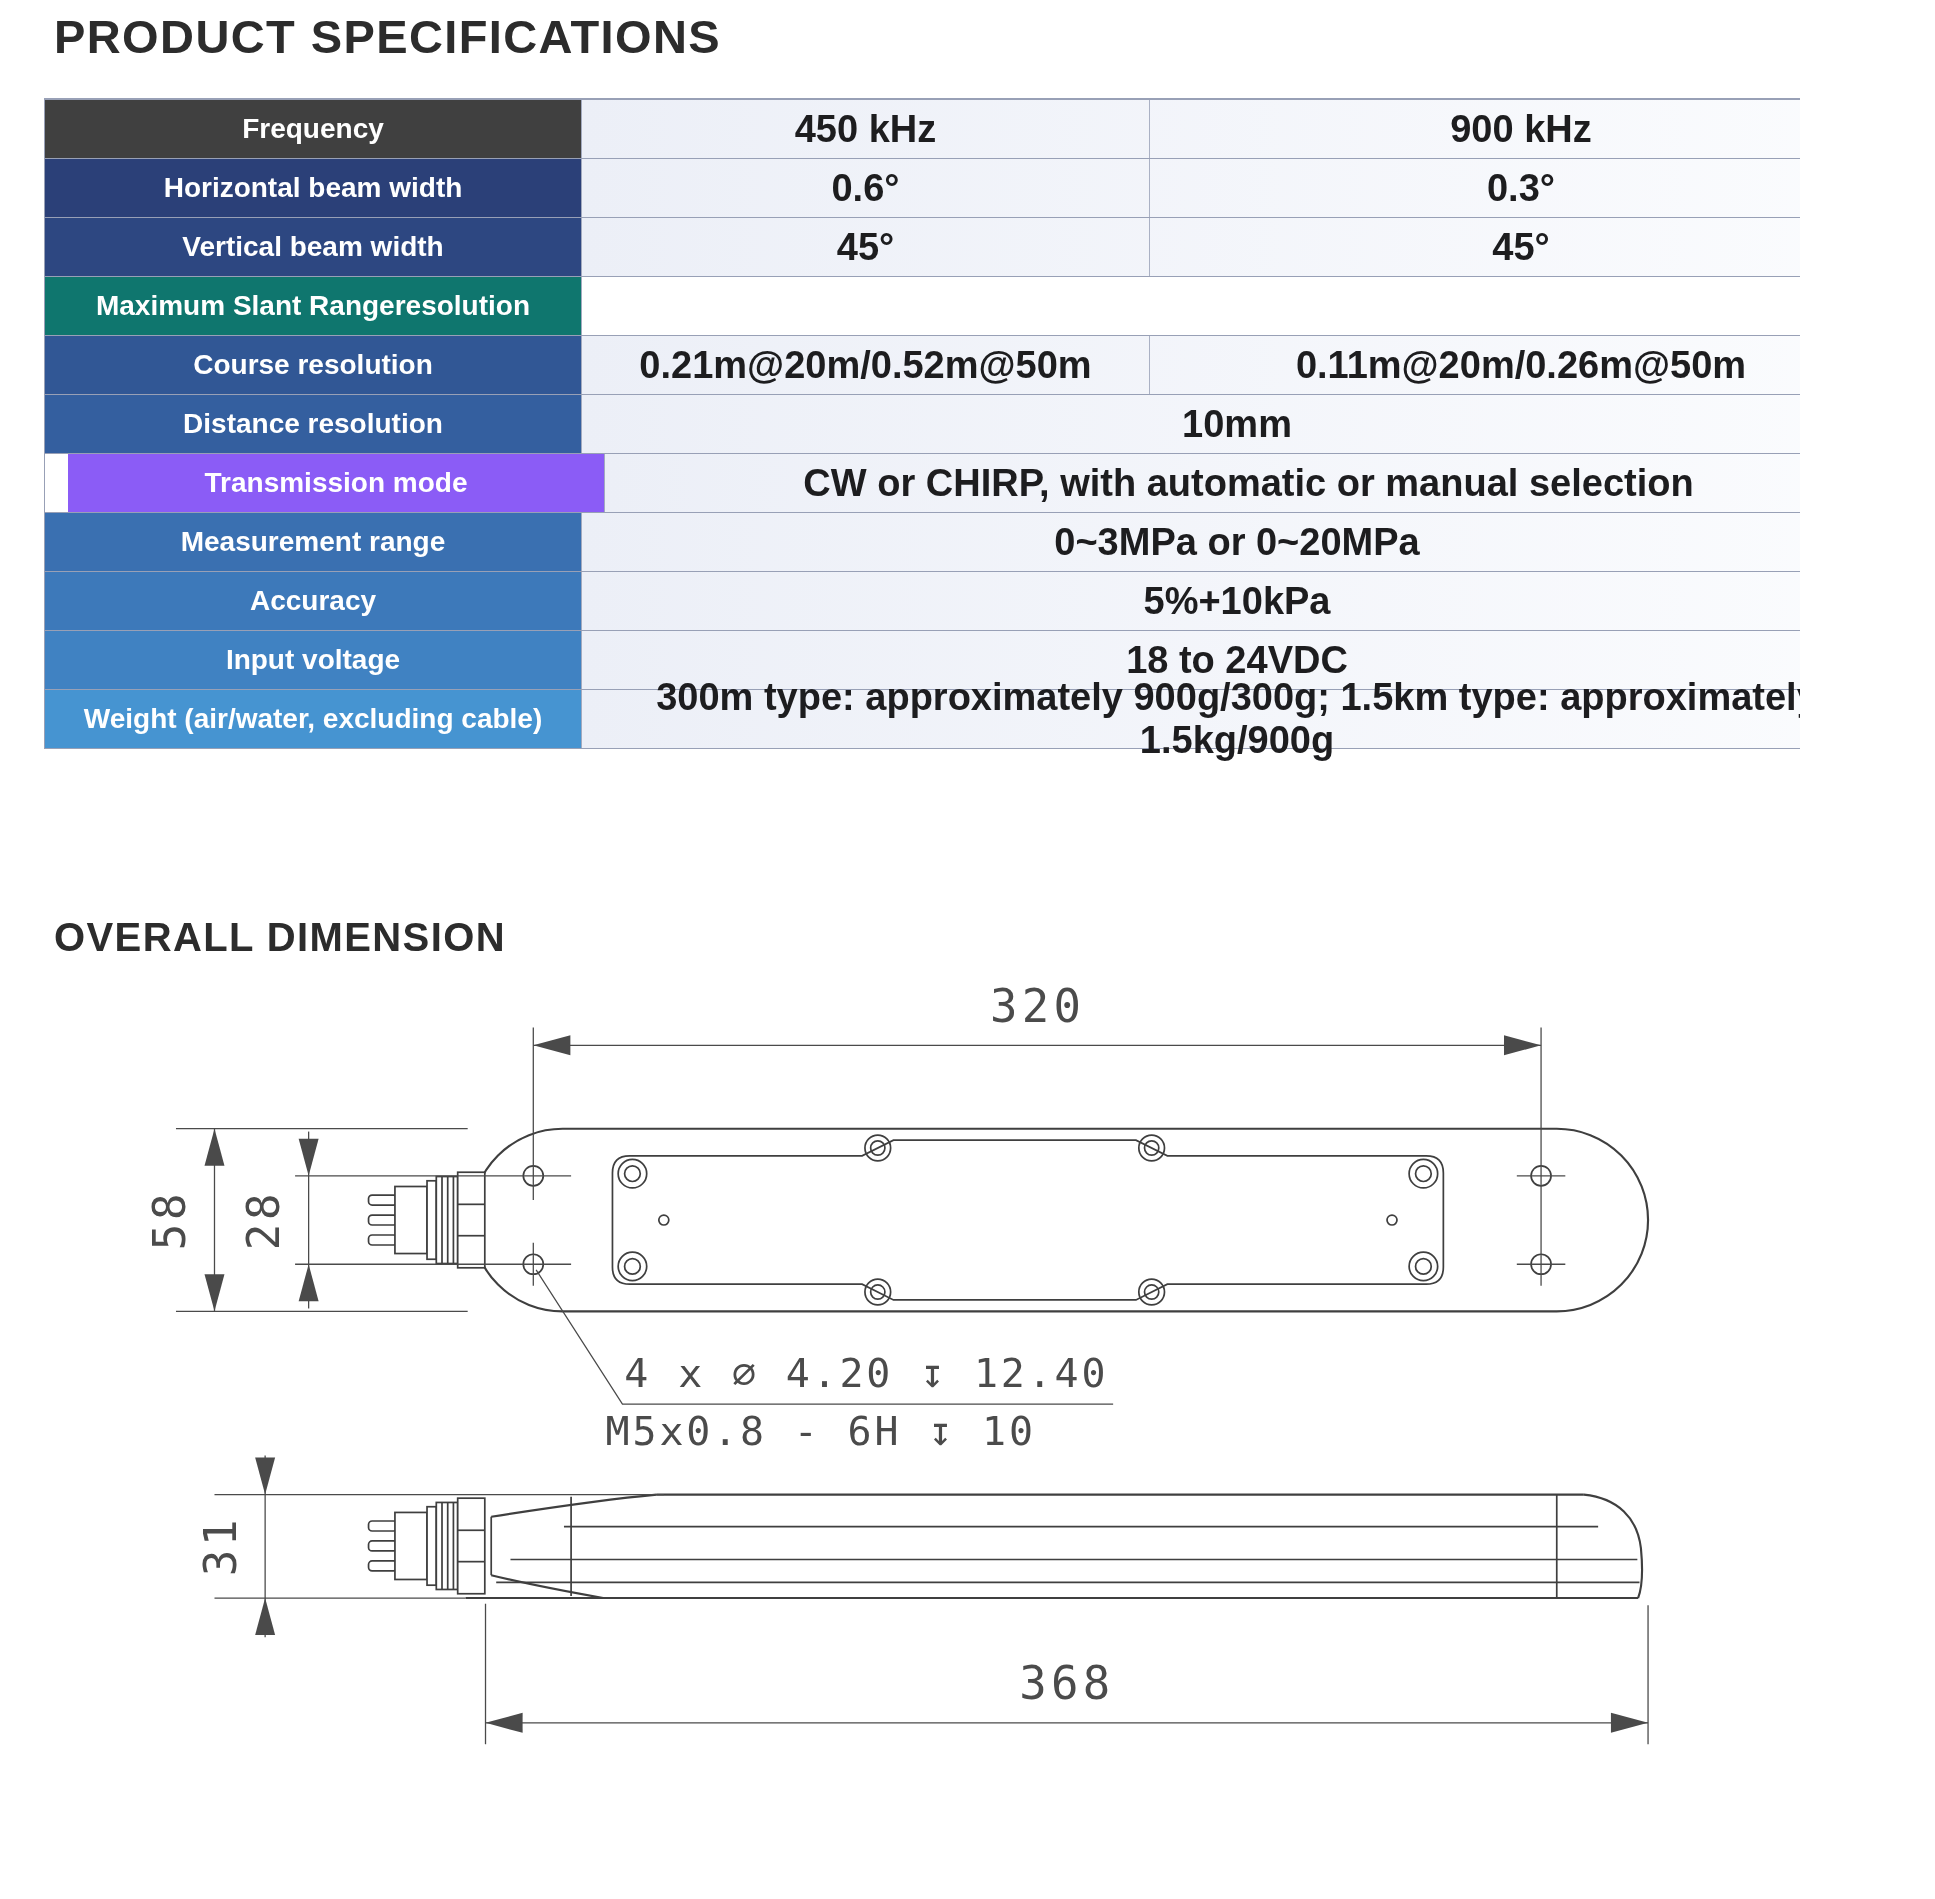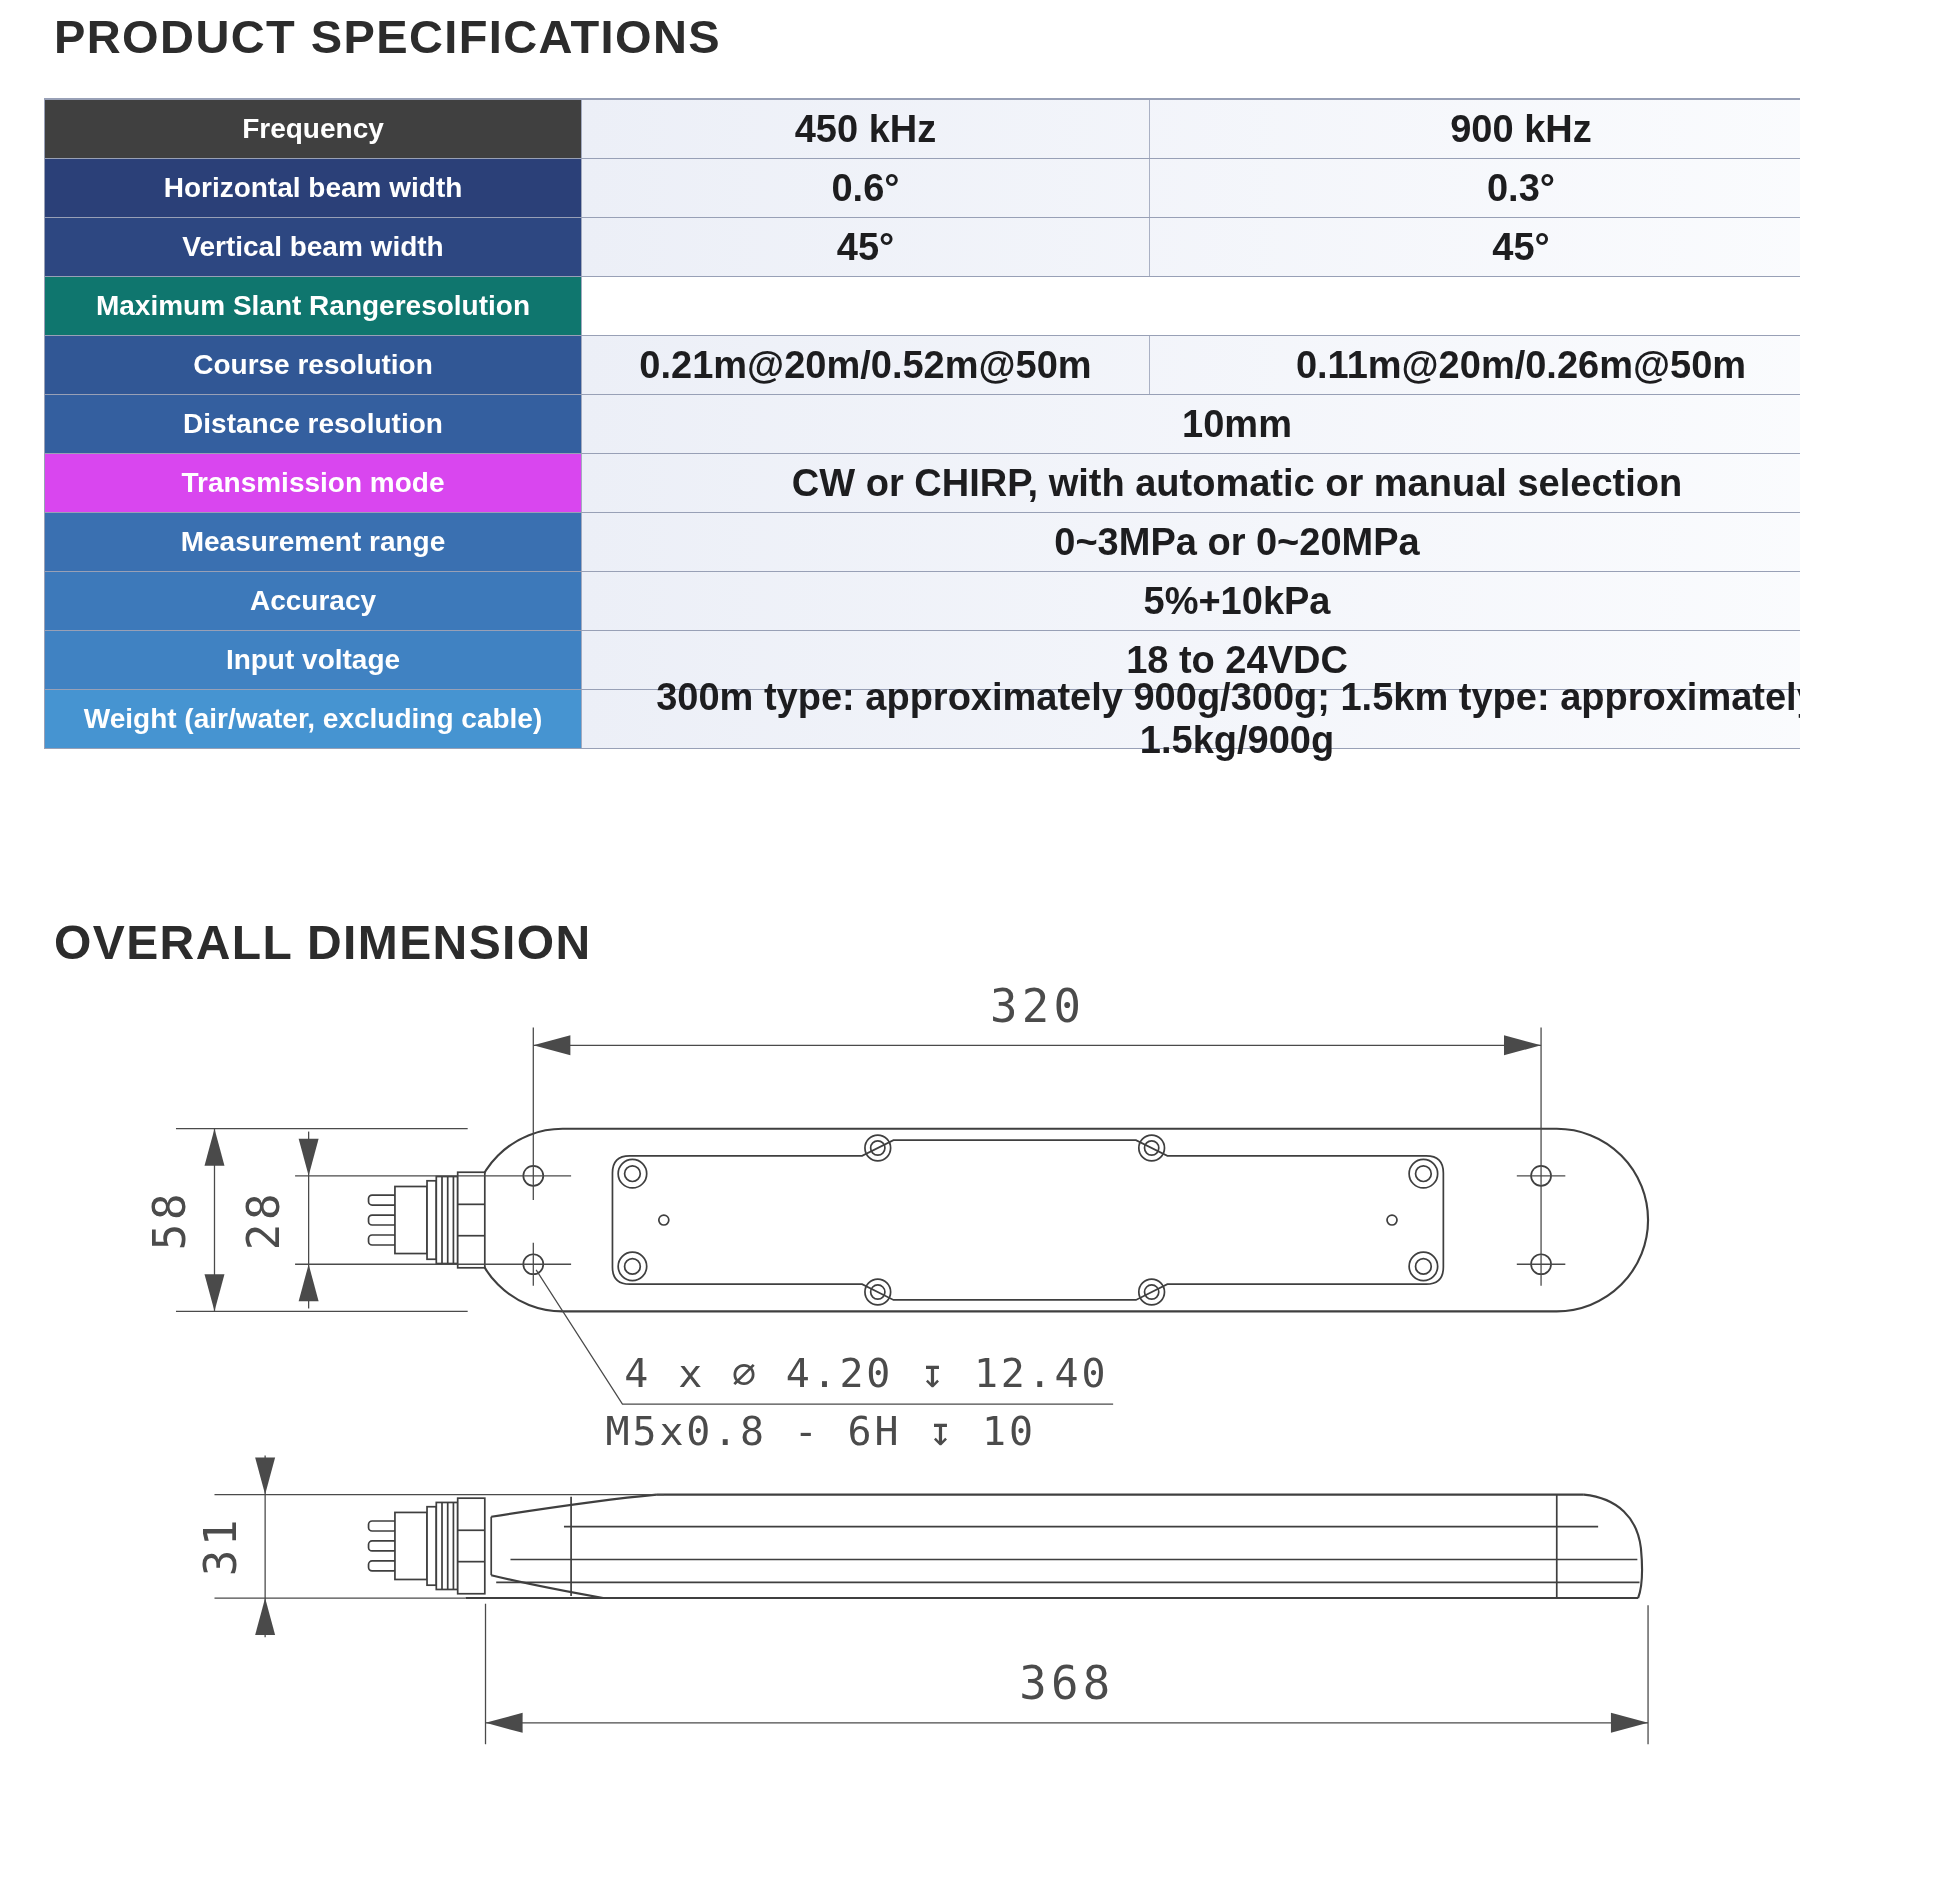--- a/index.html
+++ b/index.html
@@ -1,21 +1,21 @@
 <!DOCTYPE html>
 <html style="font-size:11.4px"><head>
 <meta charset="utf-8">
 <style>
   html,body{margin:0;padding:0;background:#ffffff;}
   *{box-sizing:border-box;}
   .page{position:relative;width:1800px;height:1899px;background:#fff;font-family:"Liberation Sans",sans-serif;overflow:hidden;}
 
   .sec-title{position:absolute;left:54px;margin:0;font-weight:700;color:#2c2c2c;letter-spacing:1.4px;}
   .t1{top:8.6px;font-size:47px;}
-  .t2{top:915px;font-size:48px;}
+  .t2{top:915px;font-size:40px;}
 
   
   .spec-table{position:absolute;left:44px;top:98px;width:1849px;border:1.4px solid #98a0b6;background:#fff;}
   .thead{display:flex;height:71px;background:linear-gradient(90deg,#293a72 0%,#2e4c8c 35%,#3c7ec0 78%,#4b98d5 100%);}
   .th{display:flex;align-items:center;justify-content:center;color:#fff;font-size:30px;font-weight:600;}
   .th1{width:537px;}
   .th2{width:567px;border-left:1.4px solid rgba(255,255,255,.28);}
   .th3{flex:1;border-left:1.4px solid rgba(255,255,255,.28);}
 
   .trow{display:flex;height:59px;border-top:1.4px solid #98a0b6;}
@@ -76,21 +76,21 @@
           <div class="val v3">0.11m@20m/0.26m@50m</div>
         </div>
     </div>
     <div class="trow">
       <div class="row-label" style="background: rgb(52, 95, 159);">Distance resolution</div>
       <div class="vals">
           <div class="val vspan">10mm</div>
         </div>
     </div>
     <div class="trow">
-      <div class="row-label" style="background: #d946ef;">Transmission mode</div>
+      <div class="row-label" style="background: #8b5cf6; margin-left: 23px;">Transmission mode</div>
       <div class="vals">
           <div class="val vspan">CW or CHIRP, with automatic or manual selection</div>
         </div>
     </div>
     <div class="trow">
       <div class="row-label" style="background: rgb(58, 112, 177);">Measurement range</div>
       <div class="vals">
           <div class="val vspan">0~3MPa or 0~20MPa</div>
         </div>
     </div>

